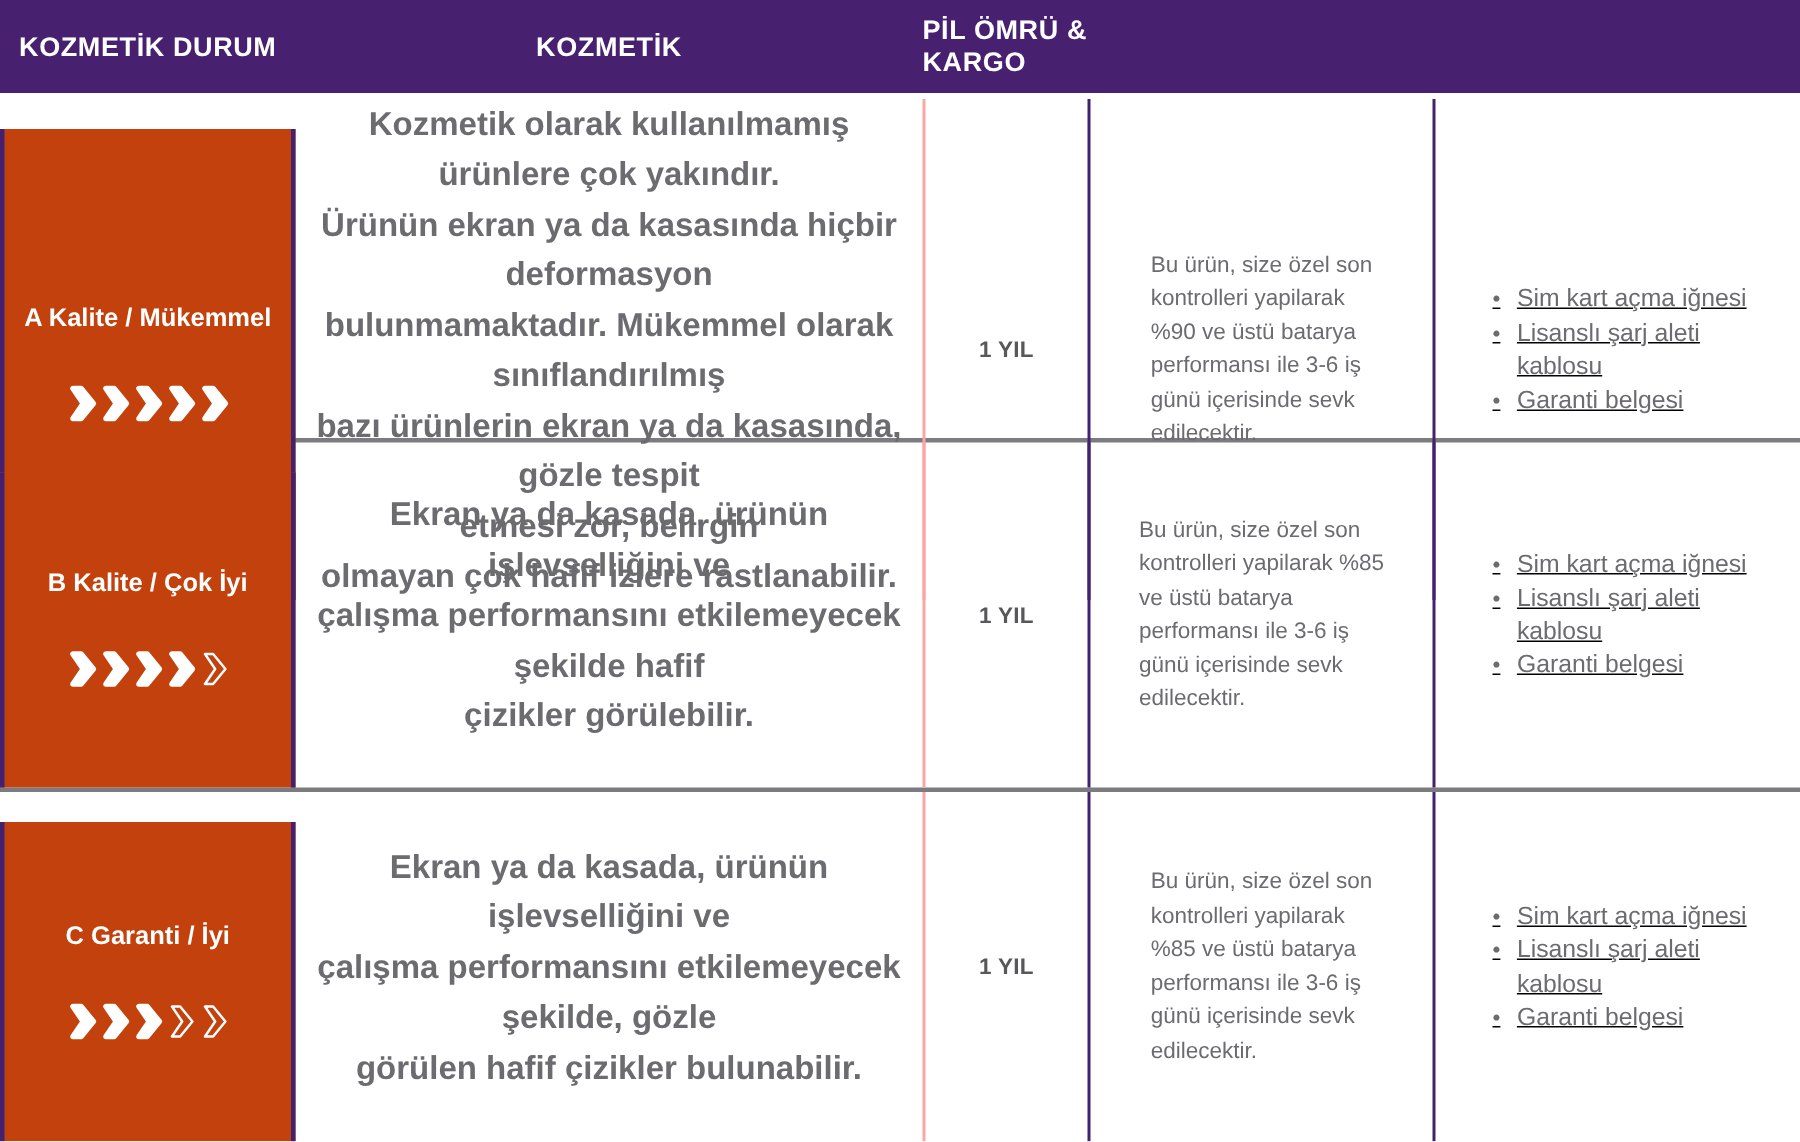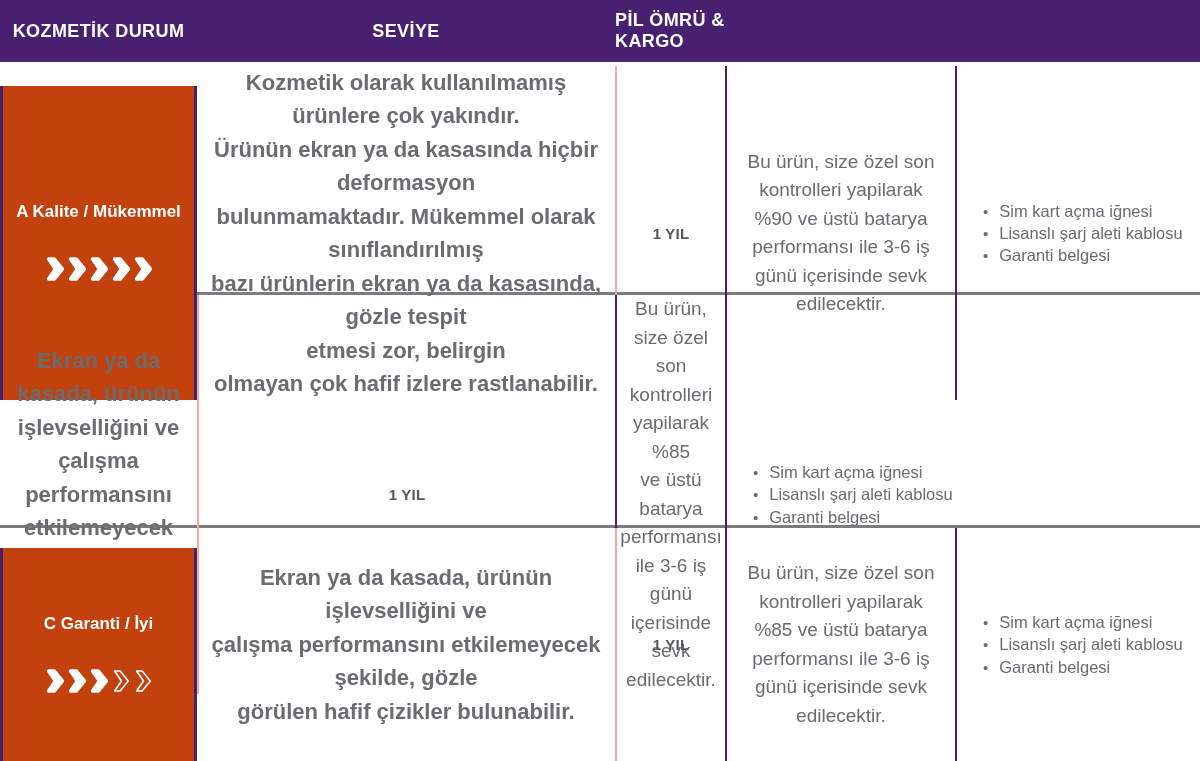--- a/index.html
+++ b/index.html
@@ -88,35 +88,36 @@
     font-size: 15px;
     letter-spacing: 0.2px;
   }
   
   .battery-cell {
     border-left: 2px solid #44216e;
     padding: 0 8px;
   }
   .battery-text {
     color: #6b6b70;
-    font-size: 19px;
+    font-size: 15px;
     line-height: 1.5;
-    text-align: center;
+    text-align: left;
     white-space: pre-line;
   }
   
   .box-cell {
     border-left: 2px solid #44216e;
     align-items: flex-start;
     padding-left: 26px;
   }
   .box-list {
     list-style: none;
-    margin: 0;
+    margin: 12px;
     padding: 0;
+    text-decoration: underline;
   }
   .box-list li {
     color: #6b6b70;
     font-size: 16.5px;
     line-height: 1.36;
     display: flex;
     align-items: baseline;
   }
   .box-list li::before {
     content: "\2022";
@@ -125,21 +126,21 @@
     color: #6b6b70;
   }
 </style>
 </head>
 <body>
 
 <div class="table-wrap">
 
   <div class="header-row">
     <div class="header-cell">KOZMETİK DURUM</div>
-    <div class="header-cell">SEVİYE</div>
+    <div class="header-cell">KOZMETİK</div>
     <div class="header-cell">PİL ÖMRÜ &amp; KARGO</div>
   </div>
 
   <div class="body-row row-1">
     <div class="cell grade-cell">
       <div class="grade-label">A Kalite / Mükemmel</div>
       <div class="rating">
           <svg width="20" height="30" viewBox="0 0 22 30">
             <polygon points="4,4 10,4 19,15 10,26 4,26 11.5,15" stroke-linejoin="round" fill="#ffffff" stroke="#ffffff" stroke-width="4"></polygon>
           </svg>
@@ -179,20 +180,40 @@
     <div class="cell box-cell">
       <ul class="box-list">
         <li>Sim kart açma iğnesi</li>
         <li>Lisanslı şarj aleti kablosu</li>
         <li>Garanti belgesi</li>
       </ul>
     </div>
   </div>
 
   <div class="body-row row-2">
+    <div class="cell grade-cell">
+      <div class="grade-label">B Kalite / Çok İyi</div>
+      <div class="rating">
+          <svg width="20" height="30" viewBox="0 0 22 30">
+            <polygon points="4,4 10,4 19,15 10,26 4,26 11.5,15" stroke-linejoin="round" fill="#ffffff" stroke="#ffffff" stroke-width="4"></polygon>
+          </svg>
+          <svg width="20" height="30" viewBox="0 0 22 30">
+            <polygon points="4,4 10,4 19,15 10,26 4,26 11.5,15" stroke-linejoin="round" fill="#ffffff" stroke="#ffffff" stroke-width="4"></polygon>
+          </svg>
+          <svg width="20" height="30" viewBox="0 0 22 30">
+            <polygon points="4,4 10,4 19,15 10,26 4,26 11.5,15" stroke-linejoin="round" fill="#ffffff" stroke="#ffffff" stroke-width="4"></polygon>
+          </svg>
+          <svg width="20" height="30" viewBox="0 0 22 30">
+            <polygon points="4,4 10,4 19,15 10,26 4,26 11.5,15" stroke-linejoin="round" fill="#ffffff" stroke="#ffffff" stroke-width="4"></polygon>
+          </svg>
+          <svg width="20" height="30" viewBox="0 0 22 30">
+            <polygon points="4,4 10,4 19,15 10,26 4,26 11.5,15" stroke-linejoin="round" fill="none" stroke="#ffffff" stroke-width="1.8"></polygon>
+          </svg>
+        </div>
+    </div>
     <div class="cell description-cell">
       <div class="description-text">Ekran ya da kasada, ürünün işlevselliğini ve
 çalışma performansını etkilemeyecek şekilde hafif
 çizikler görülebilir.</div>
     </div>
     <div class="cell warranty-cell">
       <div class="warranty-text">1 YIL</div>
     </div>
     <div class="cell battery-cell">
       <div class="battery-text">Bu ürün, size özel son

